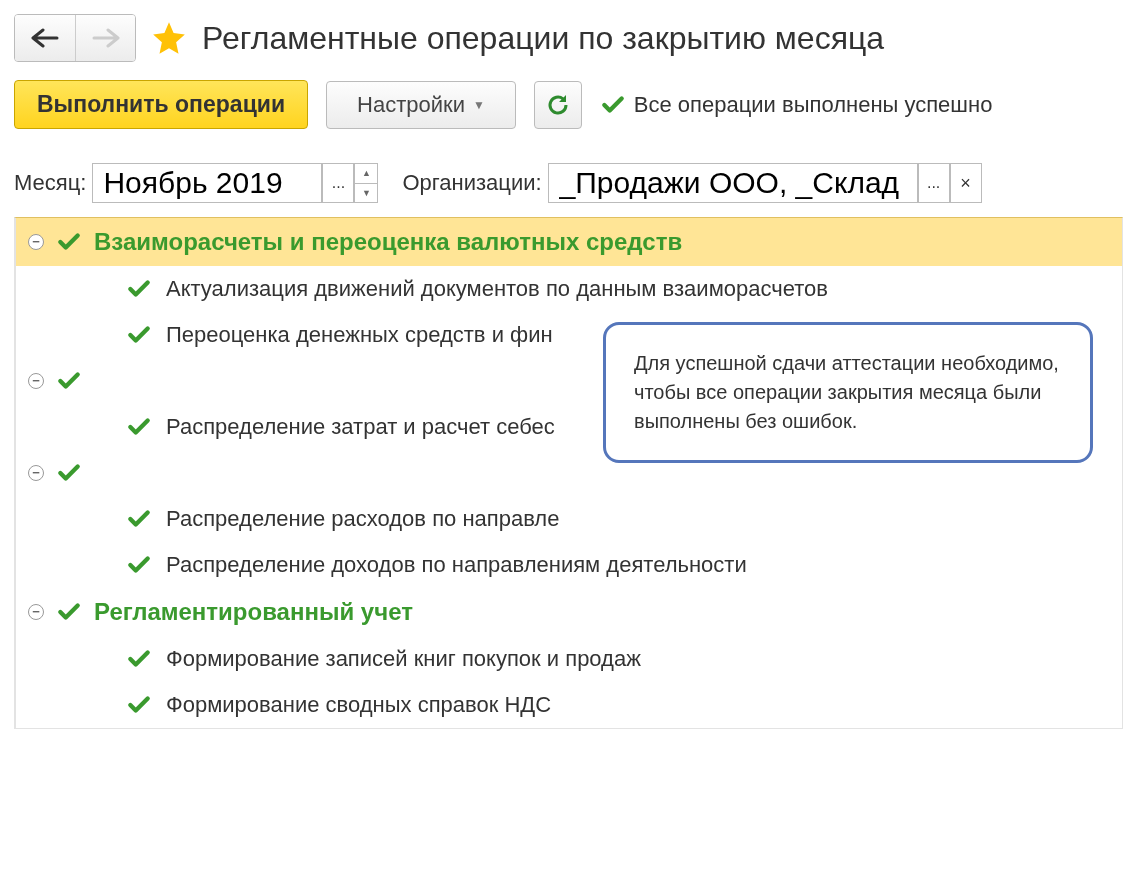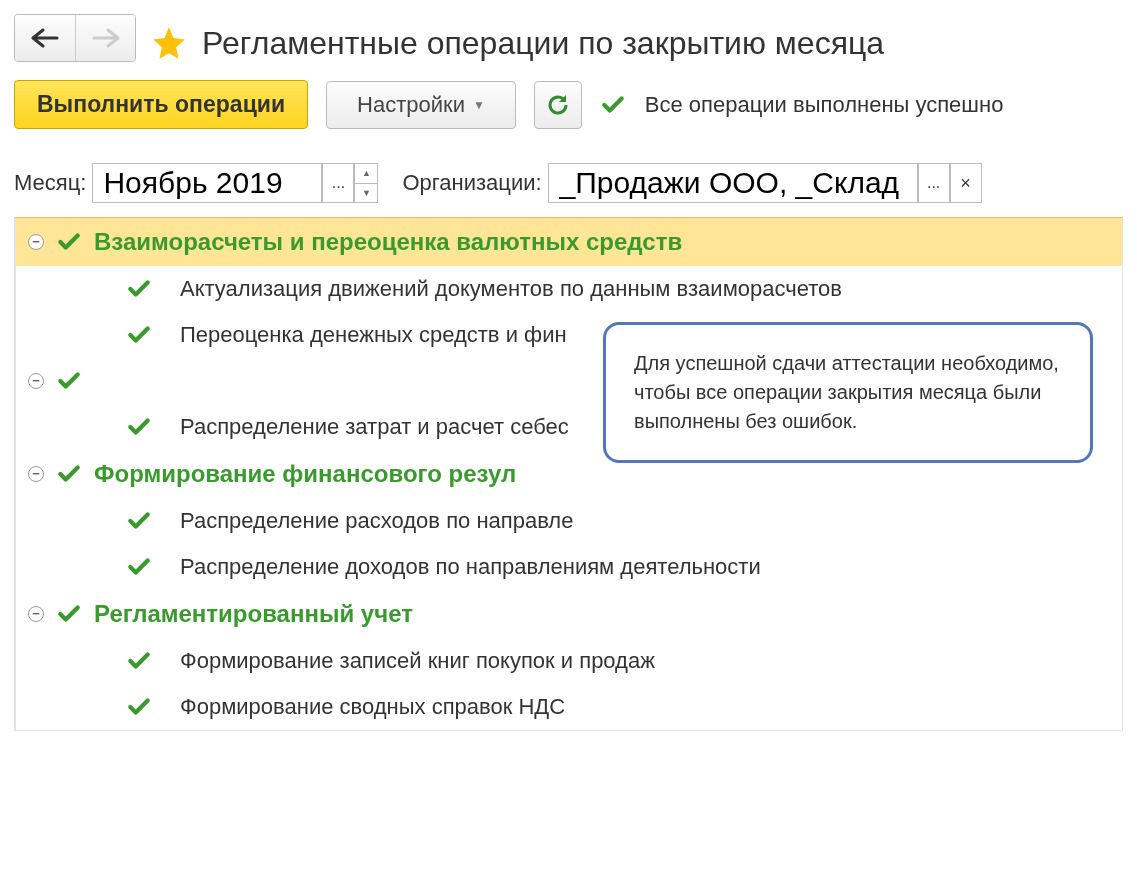--- a/index.html
+++ b/index.html
@@ -8,21 +8,21 @@
     font-family: Arial, sans-serif;
     font-size: 22px;
     background: #fff;
     color: #333;
     padding: 14px;
     width: 1137px;
   }
   
   .header-row {
     display: flex;
-    align-items: flex-end;
+    align-items: center;
     gap: 14px;
     margin-bottom: 18px;
   }
   .nav-buttons {
     display: flex;
     border: 1px solid #bbb;
     border-radius: 4px;
     overflow: hidden;
     height: 48px;
   }
@@ -77,21 +77,21 @@
     border-radius: 4px;
     width: 48px; height: 48px;
     display: inline-flex;
     align-items: center;
     justify-content: center;
     cursor: pointer;
   }
   .status-row {
     display: flex;
     align-items: center;
-    gap: 19px;
+    gap: 8px;
     font-size: 22px;
     color: #333;
   }
   
   .filter-row {
     display: flex;
     align-items: center;
     gap: 0;
     margin-bottom: 14px;
     font-size: 22px;
@@ -165,21 +165,21 @@
     font-size: 13px;
     line-height: 1;
     color: #666;
     background: #fff;
     flex-shrink: 0;
     padding-bottom: 2px;
   }
   .item-row {
     display: flex;
     align-items: center;
-    gap: 28px;
+    gap: 14px;
     padding: 10px 12px 10px 110px;
     font-size: 22px;
     color: #333;
   }
   .check-icon { flex-shrink: 0; }
   
   .callout {
     position: absolute;
     left: 603px;
     top: 322px;
@@ -285,21 +285,20 @@
         </svg>
         <span>Распределение затрат и расчет себес</span>
       </div>
     </div>
     <div class="group">
       <div class="group-header">
         <span class="collapse-icon">−</span>
         <svg class="check-icon" width="26" height="26" viewBox="0 0 24 24">
           <path fill="none" stroke="#3a9a2e" stroke-width="4" stroke-linecap="round" stroke-linejoin="round" d="M4 12l5 5L20 6"></path>
         </svg>
-        <span>Формирование финансового резул</span>
       </div>
       <div class="item-row">
         <svg class="check-icon" width="26" height="26" viewBox="0 0 24 24">
           <path fill="none" stroke="#3a9a2e" stroke-width="4" stroke-linecap="round" stroke-linejoin="round" d="M4 12l5 5L20 6"></path>
         </svg>
         <span>Распределение расходов по направле</span>
       </div>
       <div class="item-row">
         <svg class="check-icon" width="26" height="26" viewBox="0 0 24 24">
           <path fill="none" stroke="#3a9a2e" stroke-width="4" stroke-linecap="round" stroke-linejoin="round" d="M4 12l5 5L20 6"></path>

